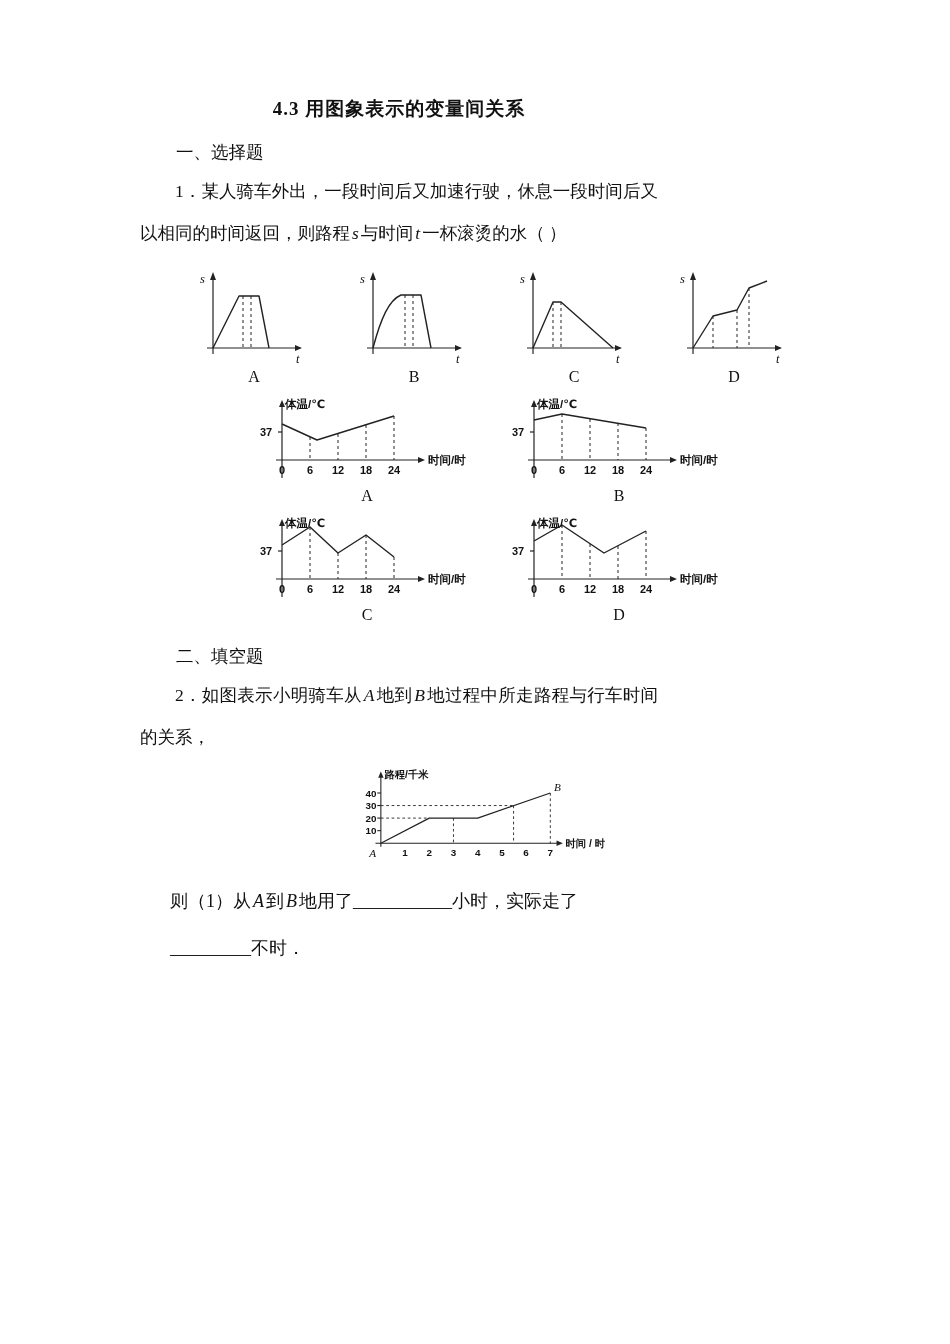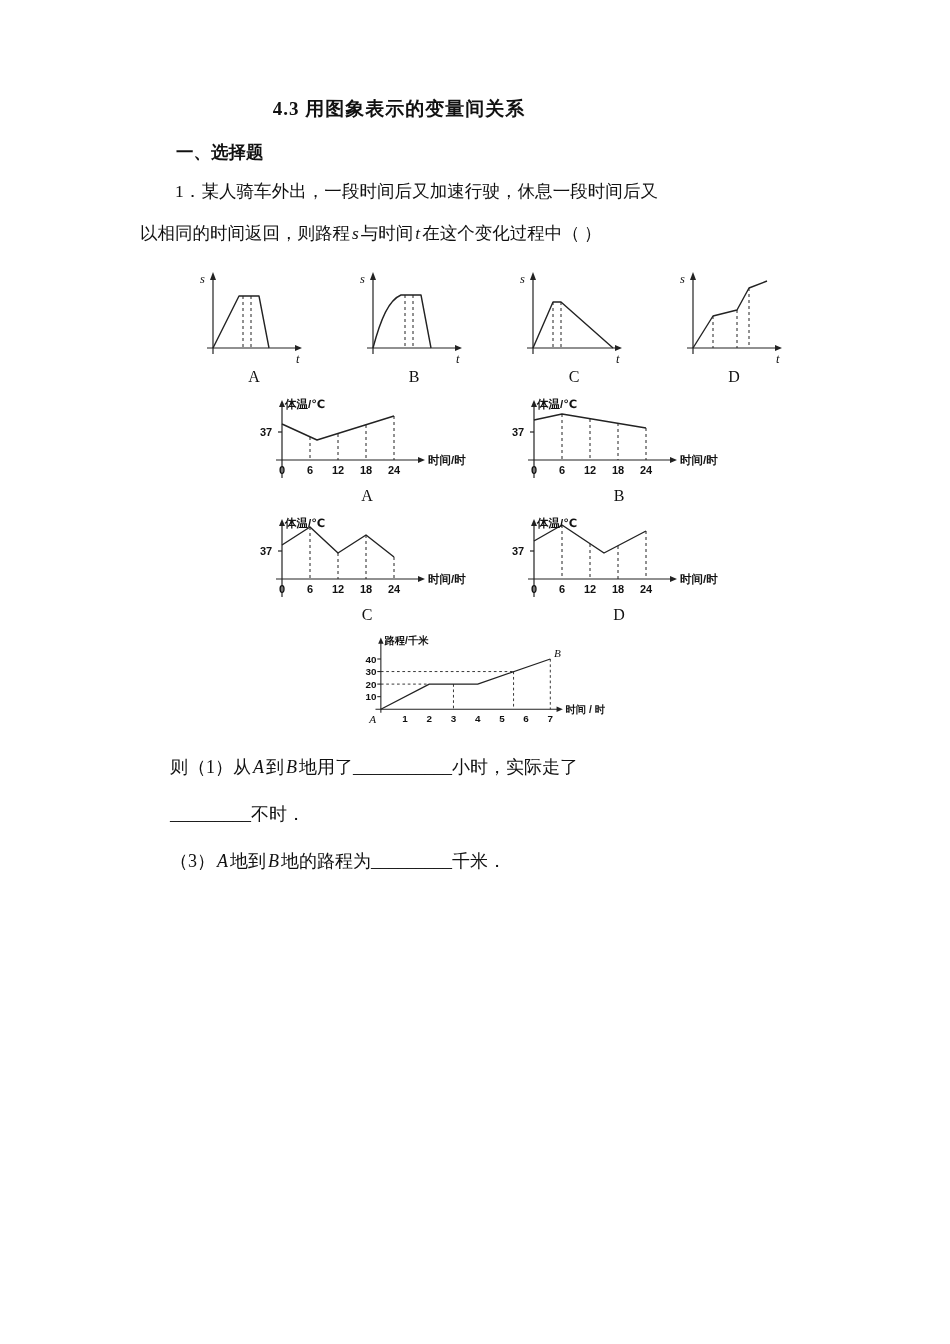--- a/index.html
+++ b/index.html
@@ -7,21 +7,21 @@
     width:788px;height:1344px;overflow:hidden;position:relative;
     background:#ffffff;color:#111;
     font-family:"Liberation Serif","DejaVu Serif",serif;
   }
   .content{padding:96px 130px 0 140px;}
   .title{
     text-align:center;font-size:19px;font-weight:bold;
     margin:0 0 18px 0;letter-spacing:1px;
   }
   .sec{
-    font-size:17.5px;font-weight:bold;margin:6px 0 6px 0;
+    font-size:17.5px;font-weight:normal;margin:6px 0 6px 0;
     padding-left:36px;
   }
   .sec2{margin-top:20px;}
   .para{
     font-size:17.5px;line-height:42px;margin:0;
     text-indent:35px;text-align:justify;
   }
   .var{font-style:italic;padding:0 2px;}
   .blank{letter-spacing:0;white-space:nowrap;}
   .ansline{font-size:18px;line-height:47px;margin:0;padding-left:30px;}
@@ -55,21 +55,21 @@
 </head>
 <body>
 
 <div class="page">
   <div class="content">
 
     <h1 class="title">4.3 用图象表示的变量间关系</h1>
 
     <h2 class="sec">一、选择题</h2>
 
-    <p class="para"><span>1．某人骑车外出，一段时间后又加速行驶，休息一段时间后又以相同的时间返回，则路程</span><i class="var">s</i><span>与时间</span><i class="var">t</i><span>在这个变化过程中（      ）</span></p>
+    <p class="para"><span>1．某人骑车外出，一段时间后又加速行驶，休息一段时间后又以相同的时间返回，则路程</span><i class="var">s</i><span>与时间</span><i class="var">t</i><span>一杯滚烫的水（      ）</span></p>
 
     <div class="q1row">
 
       <figure class="q1g">
         <svg viewBox="0 0 118 100" width="118" height="100">
           <line class="ax" x1="18" y1="88" x2="18" y2="9"></line>
             <polygon class="ah" points="15,14 18,6 21,14"></polygon>
           <line class="ax" x1="12" y1="82" x2="104" y2="82"></line>
             <polygon class="ah" points="100,79 107,82 100,85"></polygon>
           <polyline class="cv" points="18,82 44,30 64,30 74,82"></polyline>
@@ -223,22 +223,24 @@
           <text class="gnum" x="80" y="80">12</text>
           <text class="gnum" x="108" y="80">18</text>
           <text class="gnum" x="136" y="80">24</text>
           <text class="glab" x="176" y="70">时间/时</text>
         </svg>
         <figcaption>D</figcaption>
       </figure>
 
     </div>
 
-
-
+    <h2 class="sec sec2">二、填空题</h2>
+
+
+    <p class="para"><span>2．如图表示小明骑车从</span><i class="var">A</i><span>地到</span><i class="var">B</i><span>地过程中所走路程与行车时间的关系，</span></p>
 
     <div class="dg">
       <svg viewBox="0 0 290 118" width="260" height="106">
         <line class="ax" x1="40" y1="90" x2="40" y2="9"></line>
           <polygon class="ah" points="37,13 40,6 43,13"></polygon>
         <line class="ax" x1="34" y1="86" x2="240" y2="86"></line>
           <polygon class="ah" points="236,83 243,86 236,89"></polygon>
 
         <line class="ax" x1="36" y1="30" x2="40" y2="30"></line>
         <line class="ax" x1="36" y1="44" x2="40" y2="44"></line>
@@ -267,16 +269,15 @@
         <text class="gnum" x="229" y="100" text-anchor="middle">7</text>
         <text class="glab" x="246" y="90">时间 / 时</text>
         <text class="gvar" x="27" y="101">A</text>
         <text class="gvar" x="233" y="28">B</text>
       </svg>
     </div>
 
     <p class="ansline"><span>则（1）从</span><i class="var">A</i><span>到</span><i class="var">B</i><span>地用了</span><span class="blank">___________</span><span>小时，实际走了</span><span class="blank">_________</span><span>不时．</span></p>
 
 
-    <p class="ansline"><span>（3）</span><i class="var">A</i><span>地到</span><i class="var">B</i><span>地的路程为</span><span class="blank">_________</span><span>千米．</span></p>
 
   </div>
 </div>
 
 </body></html>

